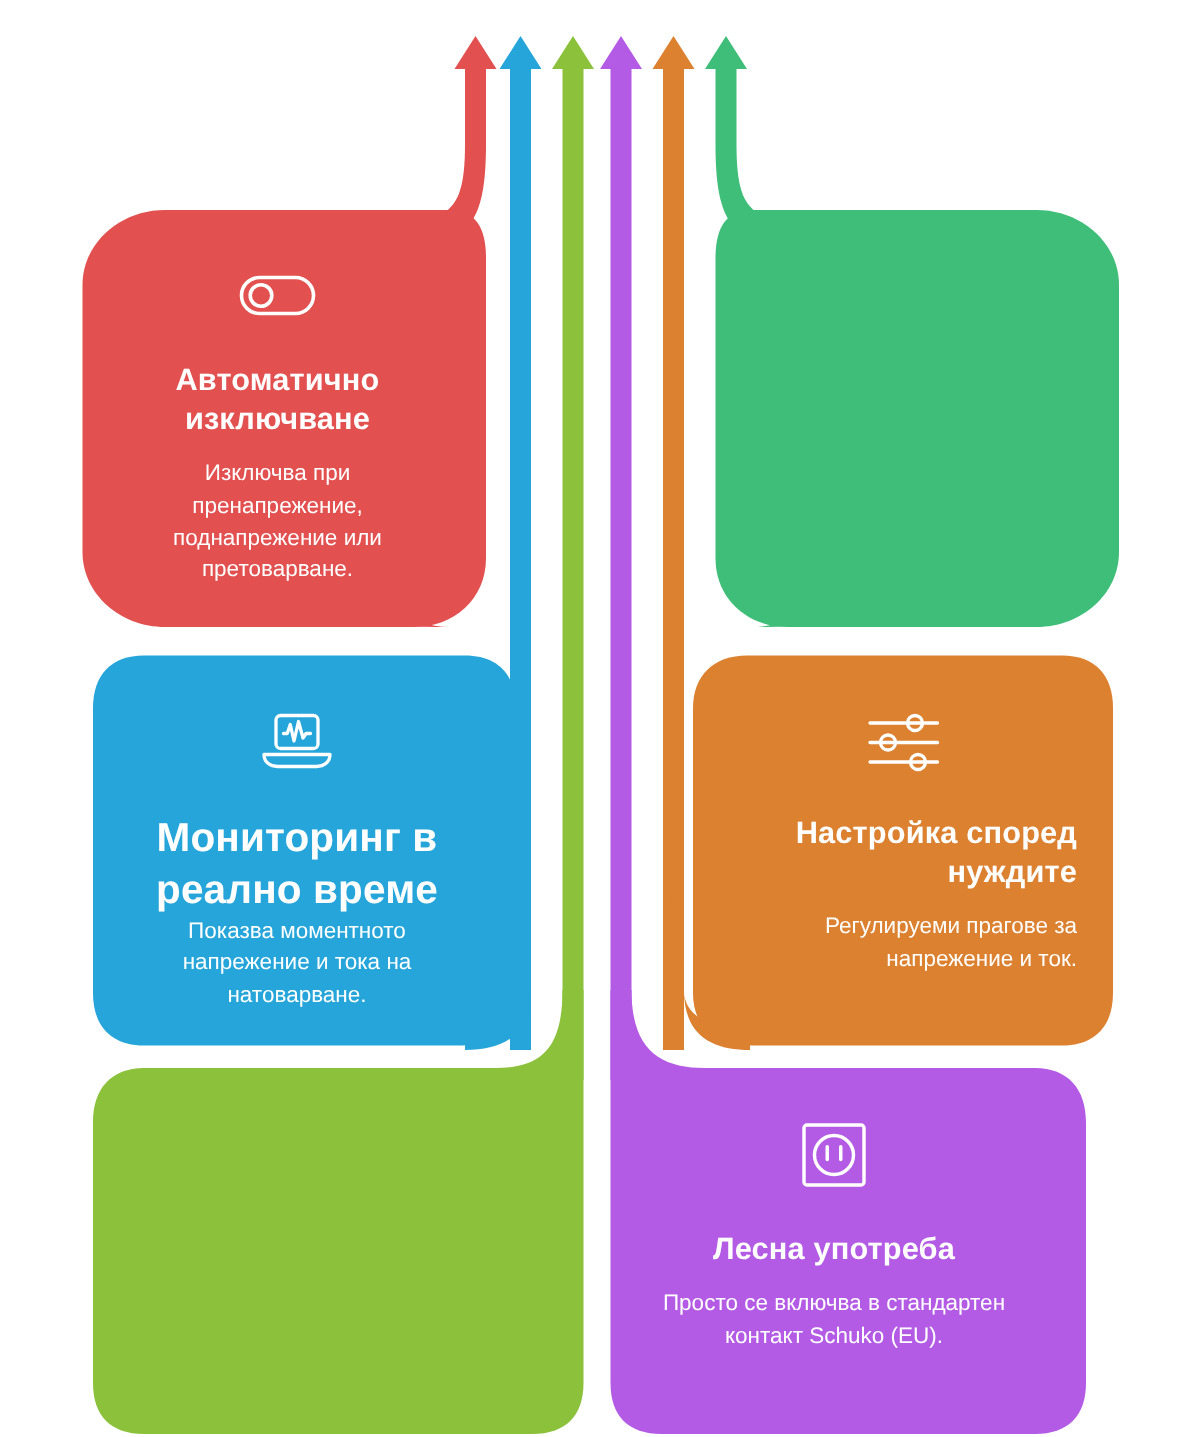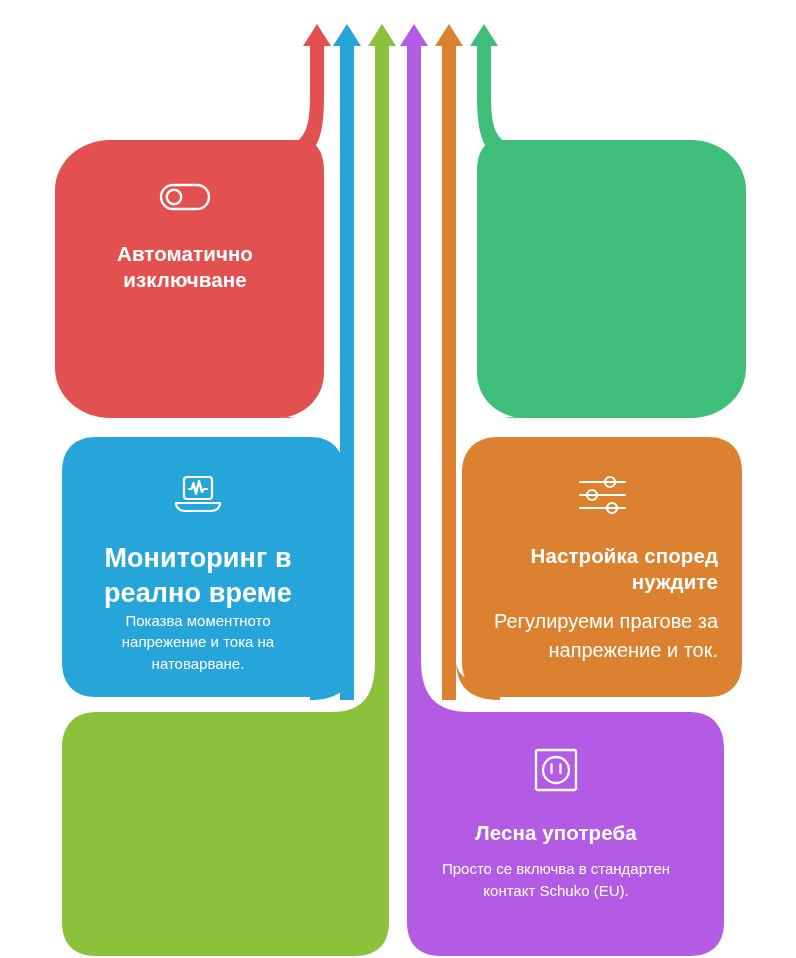--- a/index.html
+++ b/index.html
@@ -66,21 +66,21 @@
   }
   #card-monitoring .card-title { font-size: 27px; margin-top: 26px; }
   #card-monitoring .card-desc { font-size: 15px; }
 
   #card-custom-settings {
     left: 462px; top: 437px; width: 280px; height: 260px;
     padding: 36px 24px 0 24px;
     text-align: right;
   }
   #card-custom-settings .card-title { font-size: 20.5px; margin-top: 26px; }
-  #card-custom-settings .card-desc { font-size: 20px; margin-top: 12px; }
+  #card-custom-settings .card-desc { font-size: 15px; margin-top: 12px; }
 
   #card-safe-reliable {
     left: 62px; top: 712px; width: 280px; height: 236px;
     padding: 34px 18px 0 18px;
   }
   #card-safe-reliable .card-title { font-size: 20.5px; margin-top: 26px; }
   #card-safe-reliable .card-desc { font-size: 15px; margin-top: 12px; }
 
   #card-easy-use {
     left: 408px; top: 712px; width: 296px; height: 236px;
@@ -178,20 +178,21 @@
   </svg>
 
   <div class="card" id="card-auto-shutoff">
     <span class="card-icon">
       <svg width="56" height="36" viewBox="0 0 56 36" fill="none" stroke="#ffffff" stroke-width="2.4" xmlns="http://www.w3.org/2000/svg">
         <rect x="4" y="7" width="48" height="24" rx="12" ry="12"></rect>
         <circle cx="17" cy="19" r="7.2"></circle>
       </svg>
     </span>
     <div class="card-title">Автоматично изключване</div>
+    <div class="card-desc">Изключва при пренапрежение, поднапрежение или претоварване.</div>
   </div>
 
 
   <div class="card" id="card-monitoring">
     <span class="card-icon">
       <svg width="52" height="42" viewBox="0 0 52 42" fill="none" stroke="#ffffff" stroke-width="2.2" stroke-linejoin="round" stroke-linecap="round" xmlns="http://www.w3.org/2000/svg">
         <rect x="12" y="4" width="28" height="22" rx="3" ry="3"></rect>
         <path d="M17 16 L19.5 16 L21.5 10 L24 21 L27 8 L30 19 L32 16 L35 16"></path>
         <path d="M4 30 L48 30 C48 35 44 38 39 38 L13 38 C8 38 4 35 4 30 Z"></path>
       </svg>

